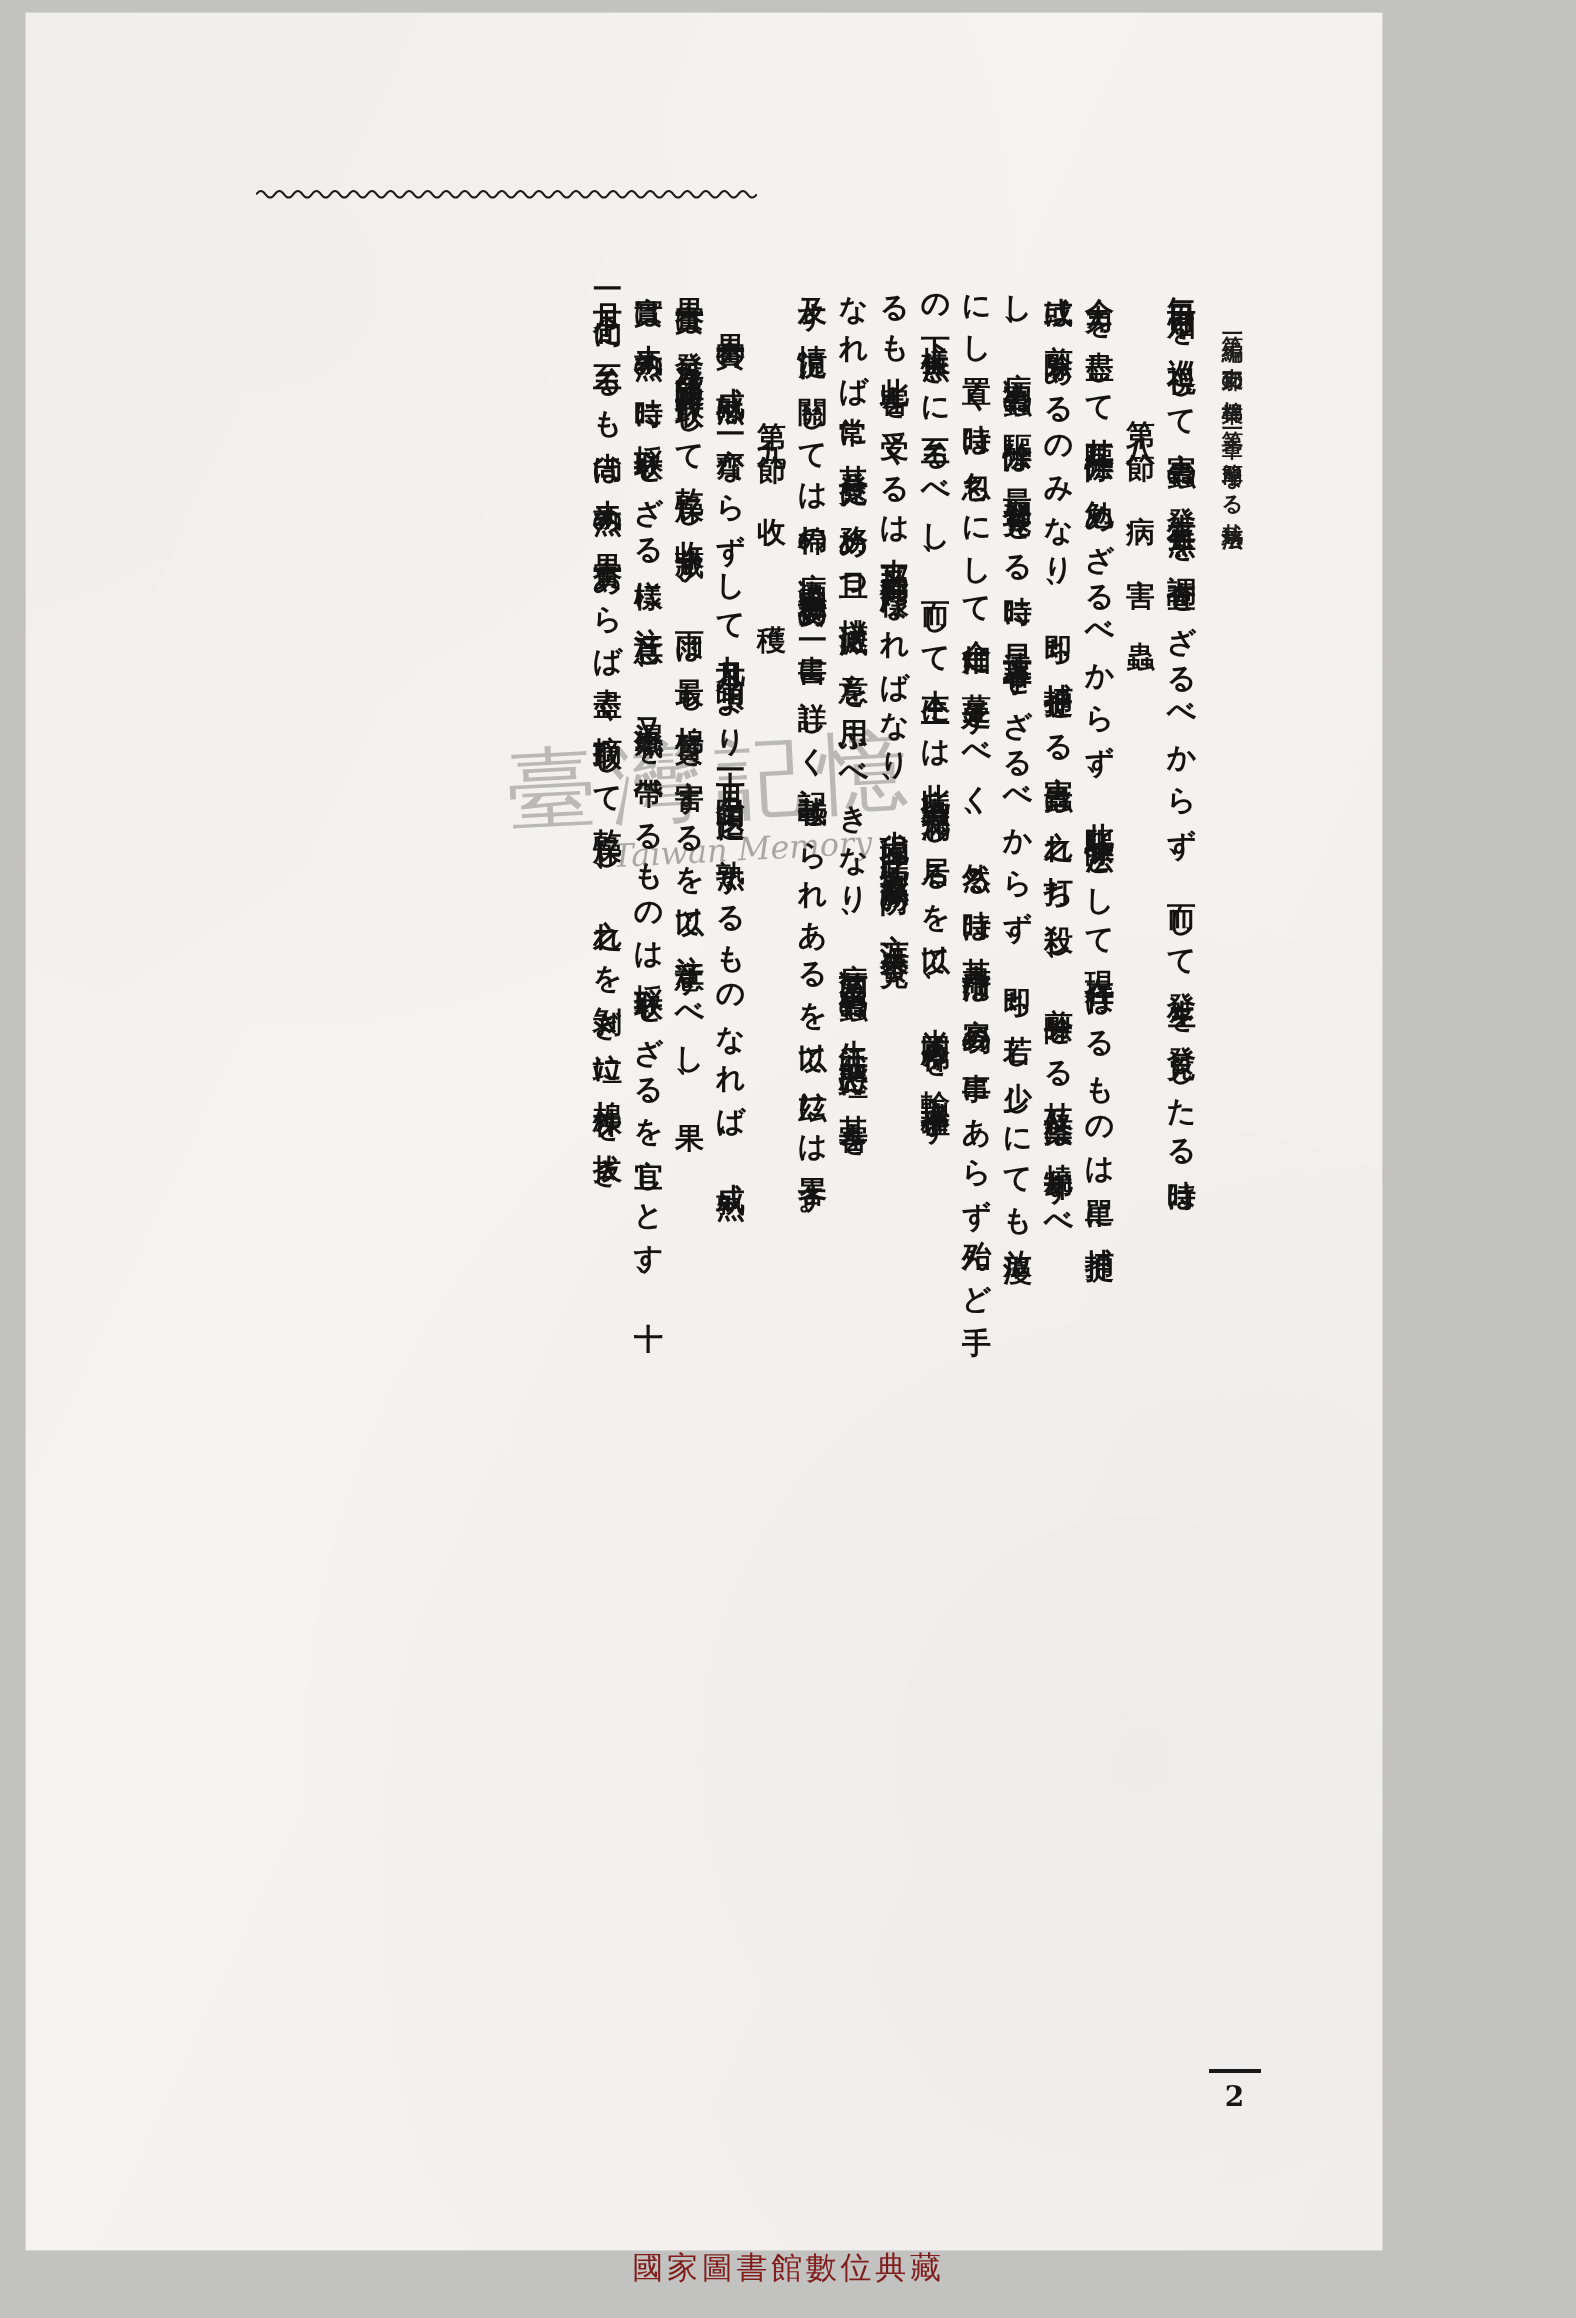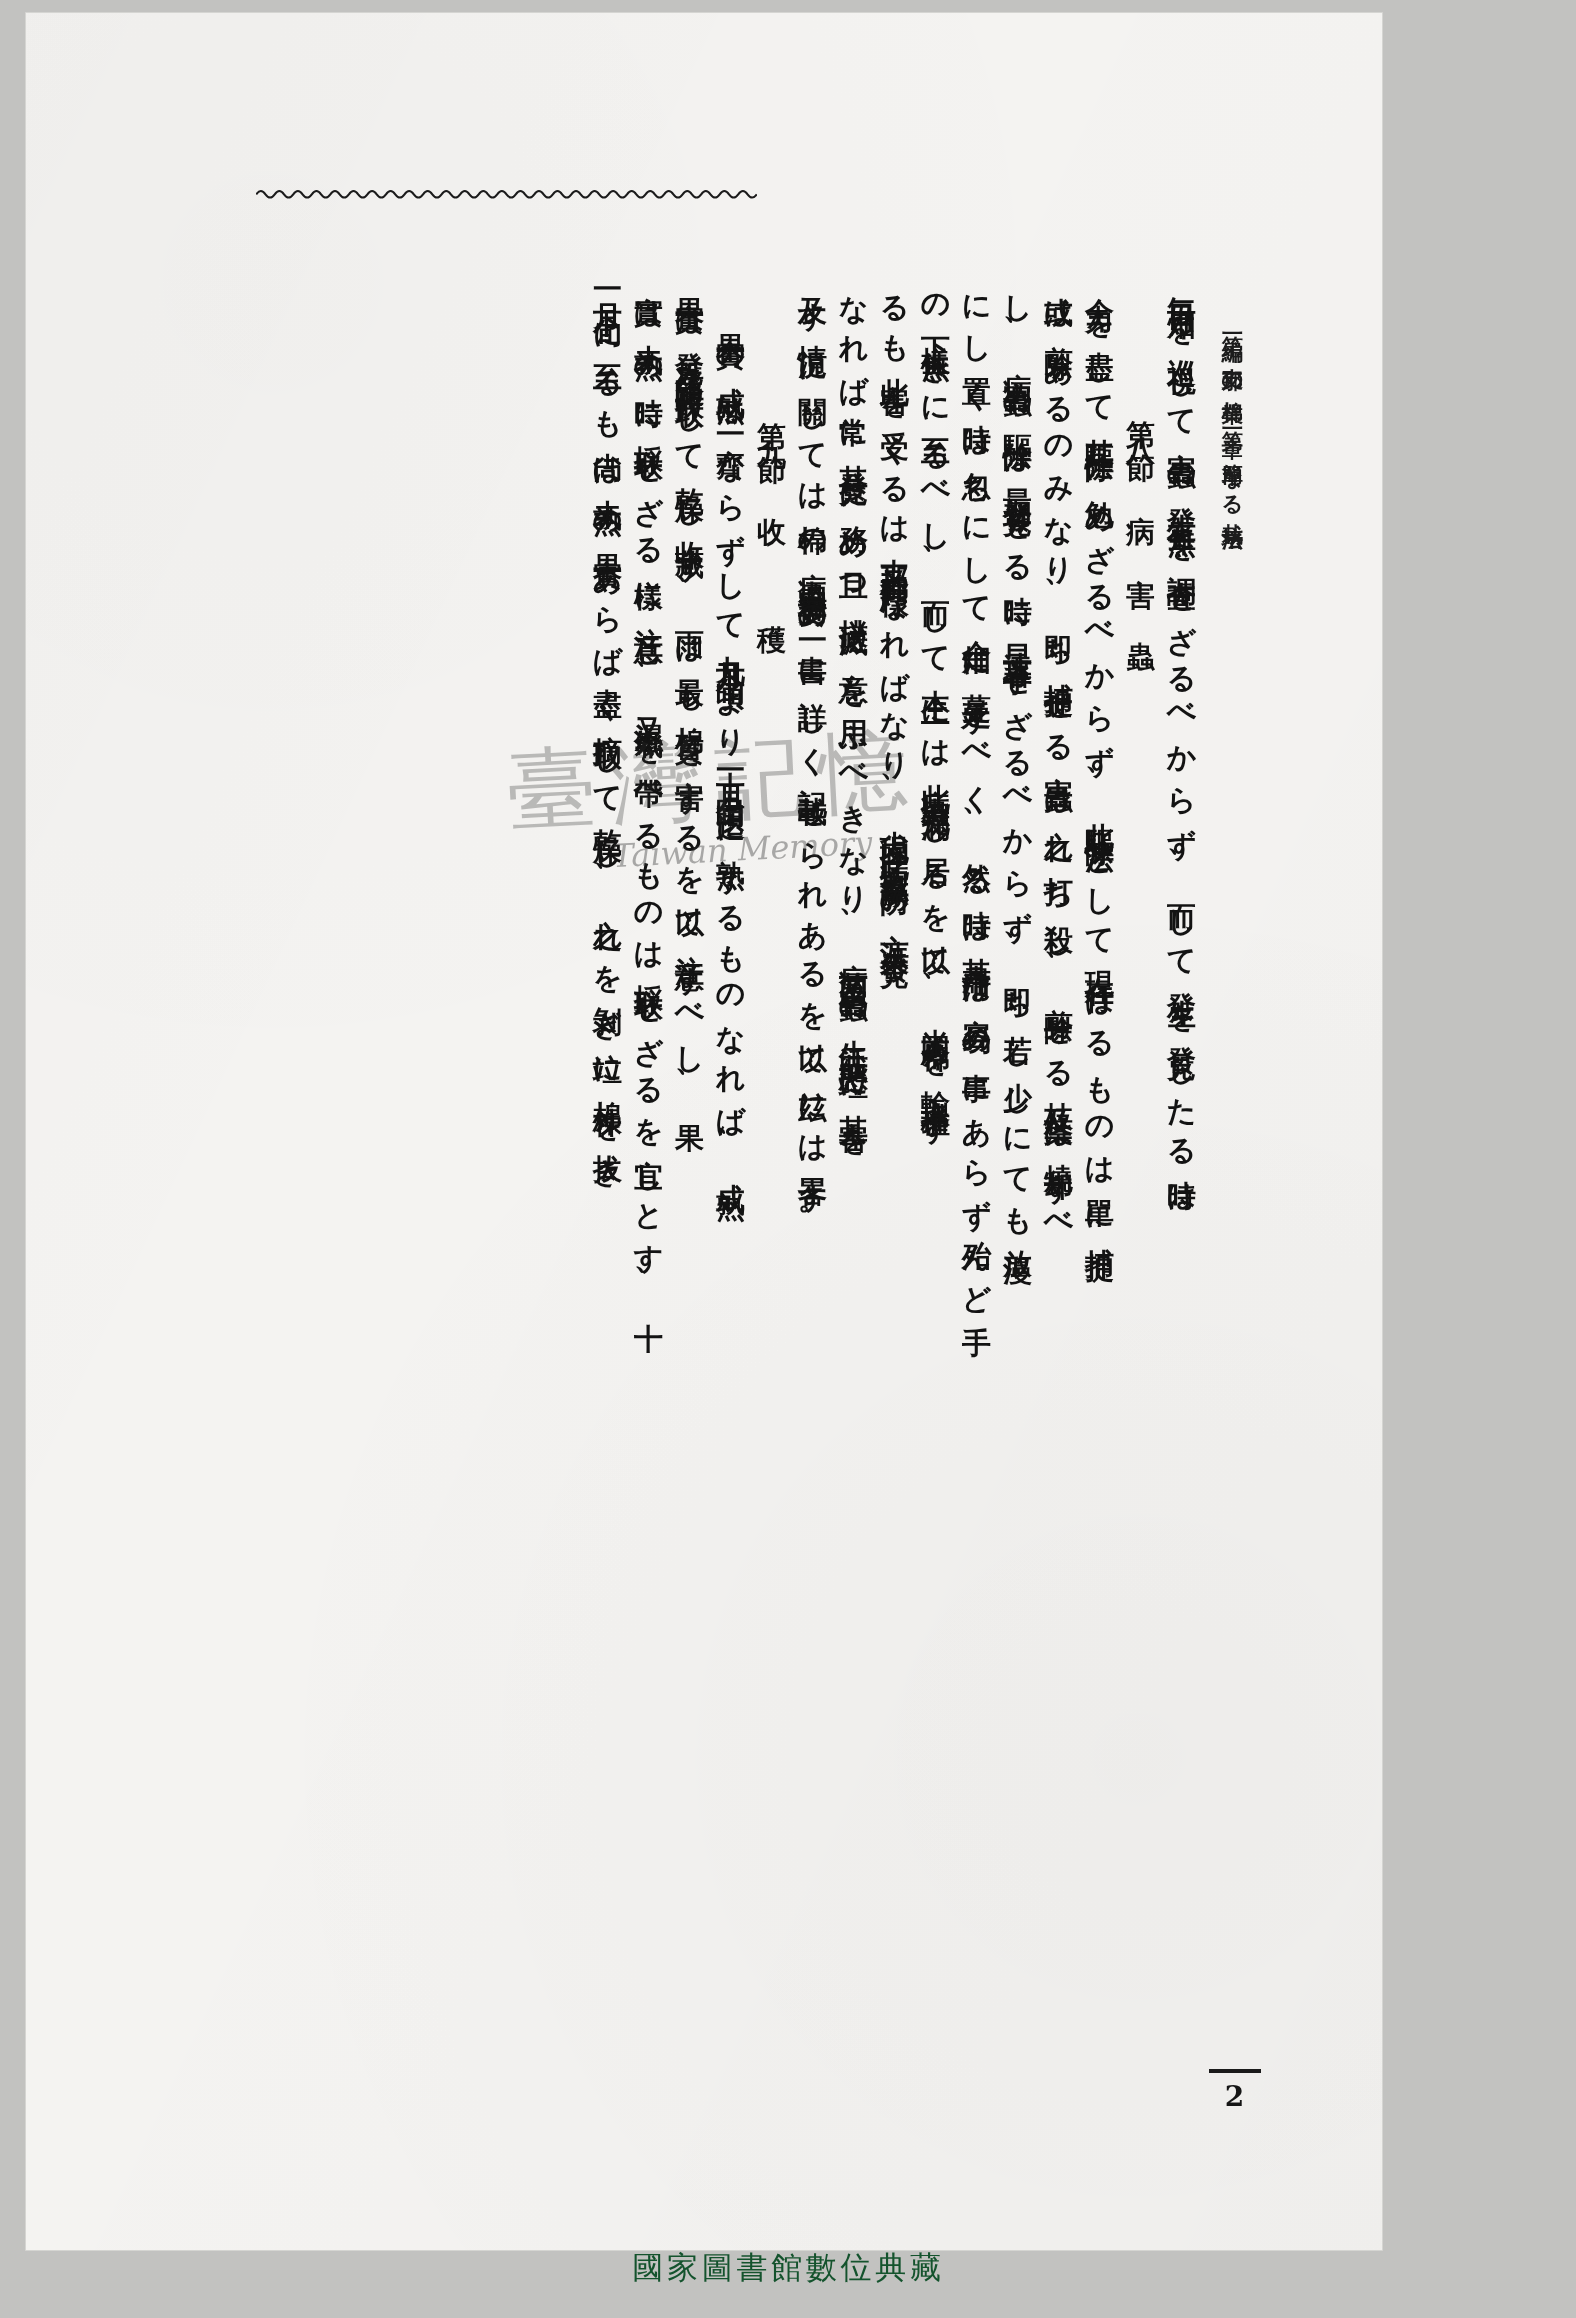--- a/index.html
+++ b/index.html
@@ -154,21 +154,21 @@
 
   
   .bottom-caption {
     position: absolute;
     left: 0;
     right: 0;
     bottom: 30px;
     text-align: center;
     font-size: 31px;
     letter-spacing: 3.7px;
-    color: #14532d;
+    color: #7f1d1d;
     font-family: Liberation Sans, sans-serif;
   }
 </style>
 </head>
 <body>
 
 <div class="page">
 
   <div class="paper">
     <div class="paper-noise"></div>

